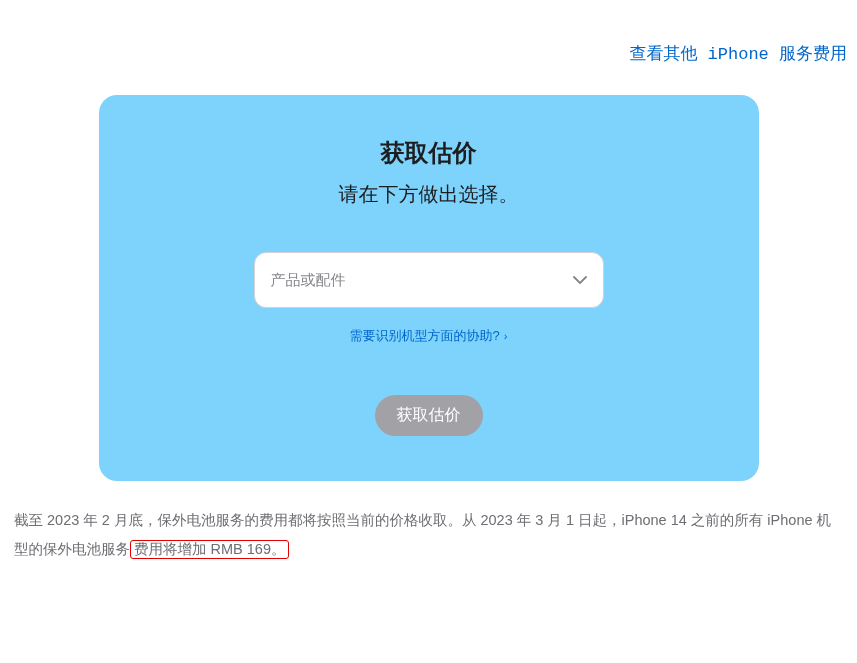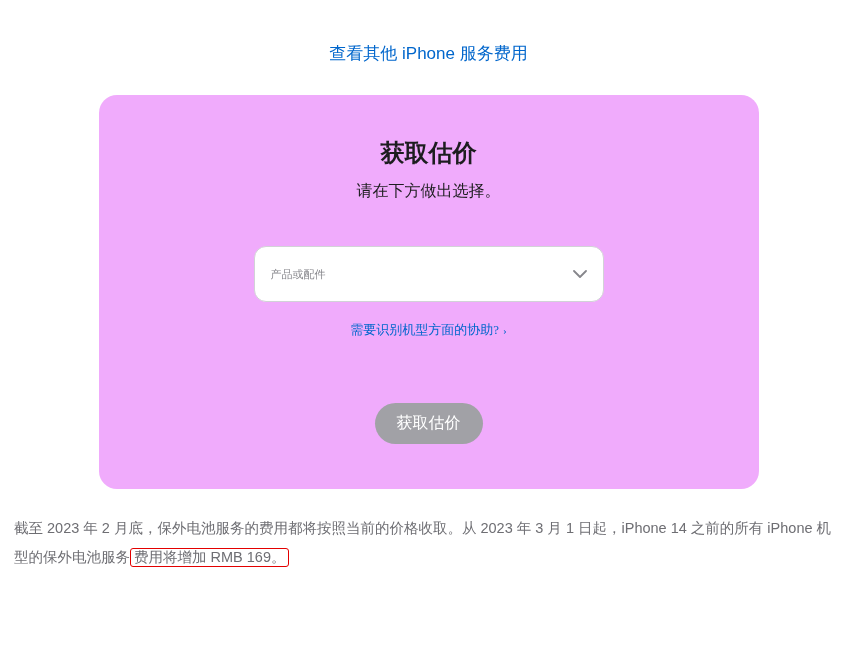--- a/index.html
+++ b/index.html
@@ -12,60 +12,61 @@
       background: #fff;
       width: 857px;
       height: 663px;
       overflow: hidden;
     }
     .container {
       width: 100%;
       padding: 0 10px;
     }
     .top-link {
-      text-align: center;
+      text-align: right;
       padding: 42px 0 30px 0;
+      font-family: Liberation Mono, monospace;
     }
     .top-link a {
       color: #0066cc;
       text-decoration: none;
       font-size: 17px;
     }
     .card {
-      background: #f0abfc;
+      background: #7dd3fc;
       border-radius: 18px;
       width: 660px;
       margin: 0 auto;
       padding: 42px 40px 45px 40px;
       text-align: center;
     }
     .card-title {
       font-size: 24px;
       font-weight: 600;
       color: #1d1d1f;
       margin-bottom: 12px;
     }
     .card-subtitle {
-      font-size: 16px;
+      font-size: 20px;
       color: #1d1d1f;
       margin-bottom: 44px;
     }
     .select-wrapper {
       width: 350px;
       margin: 0 auto 18px auto;
       position: relative;
     }
     .select-box {
       width: 100%;
       height: 56px;
       background: #fff;
       border: 1px solid #d2d2d7;
       border-radius: 12px;
       padding: 0 40px 0 16px;
-      font-size: 11px;
+      font-size: 15px;
       color: #86868b;
       text-align: left;
       display: flex;
       align-items: center;
       cursor: pointer;
       position: relative;
     }
     .chevron {
       position: absolute;
       right: 16px;
@@ -73,22 +74,21 @@
       transform: translateY(-50%);
       color: #86868b;
     }
     .chevron svg {
       width: 14px;
       height: 9px;
       display: block;
     }
     .help-link {
       margin-top: 8px;
-      margin-bottom: 64px;
-      font-family: Liberation Serif, serif;
+      margin-bottom: 50px;
     }
     .help-link a {
       color: #0066cc;
       text-decoration: none;
       font-size: 13px;
     }
     .help-link .chevron-right {
       display: inline-block;
       margin-left: 4px;
       font-size: 11px;

